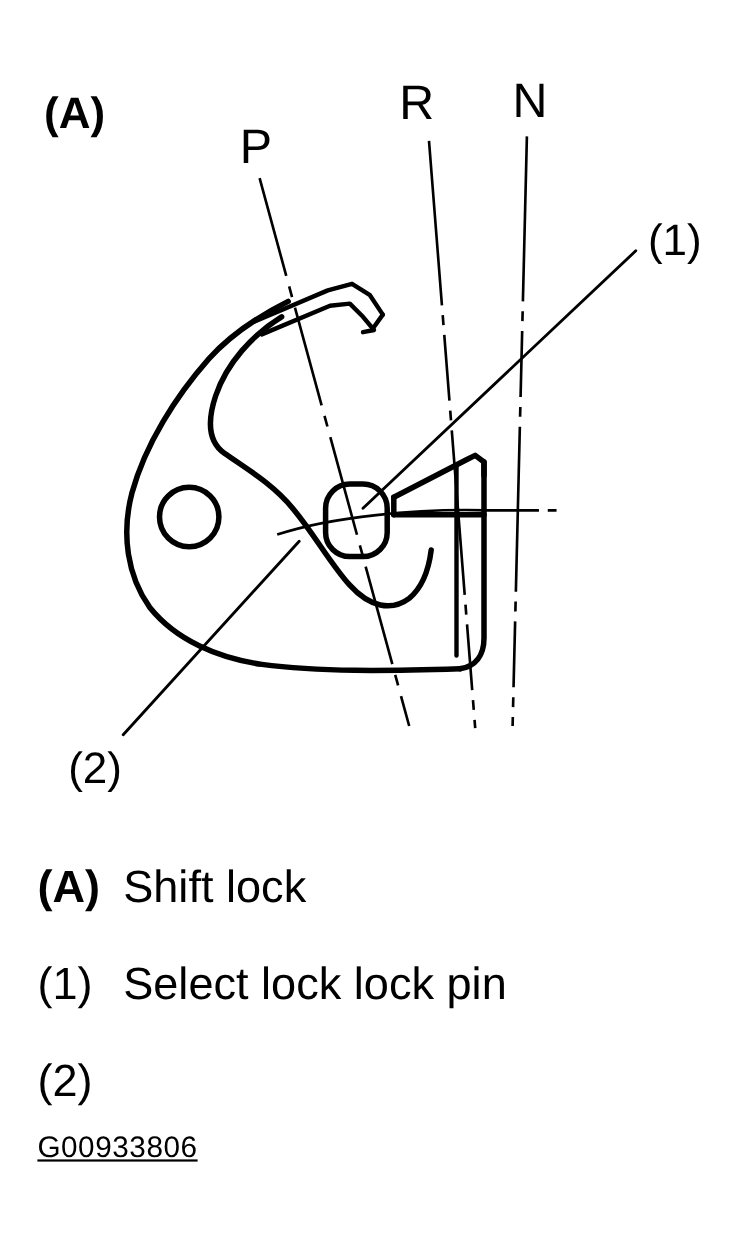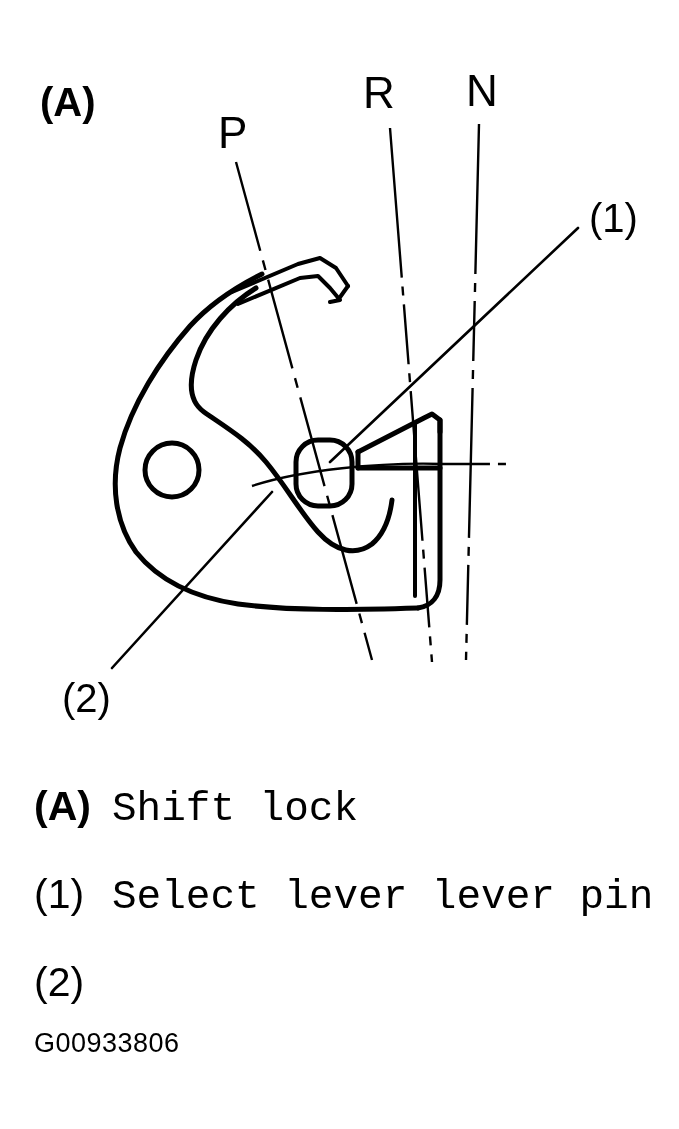--- a/index.html
+++ b/index.html
@@ -90,30 +90,30 @@
     line-height: 88px;
     white-space: nowrap;
   }
   .legend-key.bold {
     font-weight: bold;
   }
   .legend-desc {
     font-size: 41px;
     line-height: 88px;
     white-space: nowrap;
-    font-family: Liberation Mono, monospace;
   }
 
   #figure-code {
     position: absolute;
     left: 34px;
     top: 1028px;
     font-size: 27px;
     letter-spacing: 0.5px;
     white-space: nowrap;
+    text-decoration: underline;
   }
 </style>
 </head>
 <body>
 
 <div id="figure-area">
   <svg id="figure-svg" viewBox="0 0 679 760">
 
     <g>
       <path class="centerline" d="M 236 162 L 372 660" stroke-dasharray="92 10 10 10"></path>
@@ -192,21 +192,21 @@
 
 <div id="legend">
 
   <div class="legend-row">
     <div class="legend-key bold">(A)</div>
     <div class="legend-desc">Shift lock</div>
   </div>
 
   <div class="legend-row">
     <div class="legend-key">(1)</div>
-    <div class="legend-desc">Select lever lever pin</div>
+    <div class="legend-desc">Select lock lock pin</div>
   </div>
 
   <div class="legend-row">
     <div class="legend-key">(2)</div>
   </div>
 
 </div>
 
 <div id="figure-code">G00933806</div>
 

